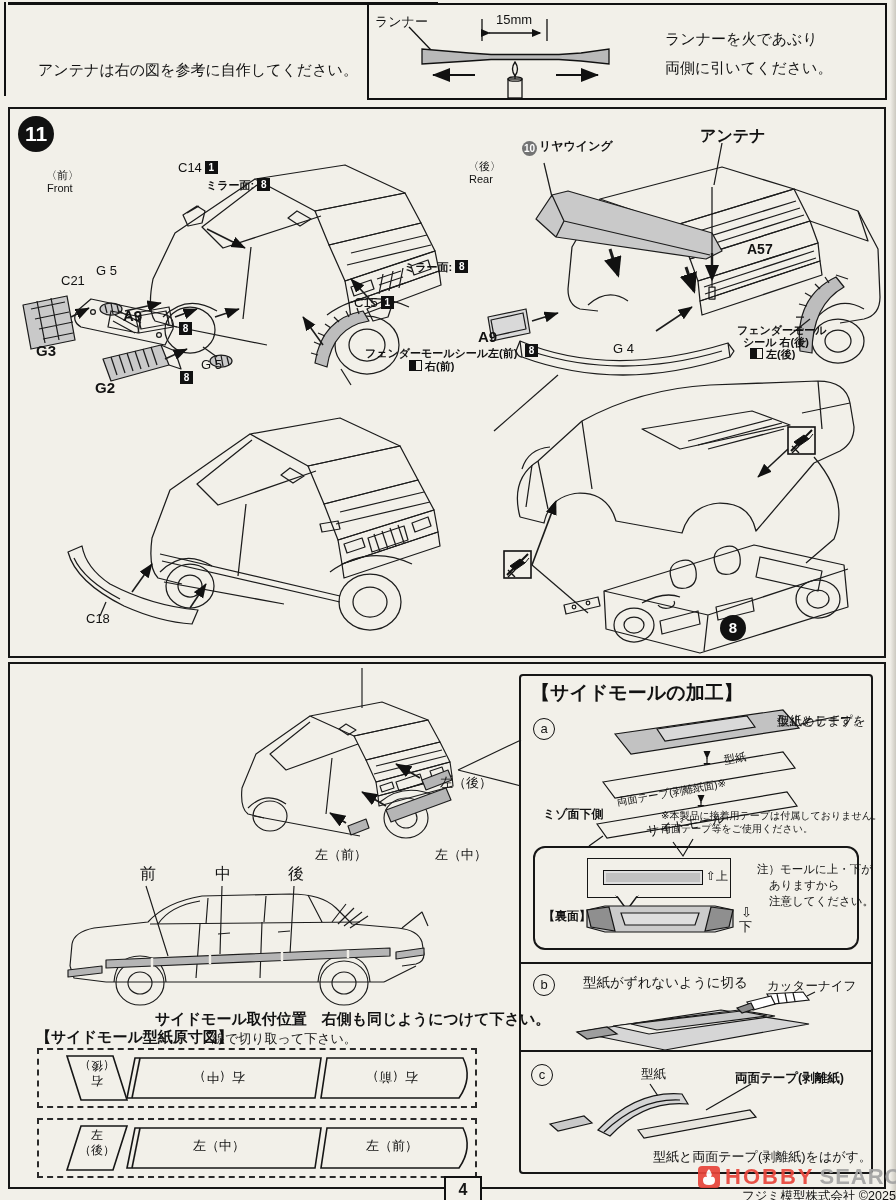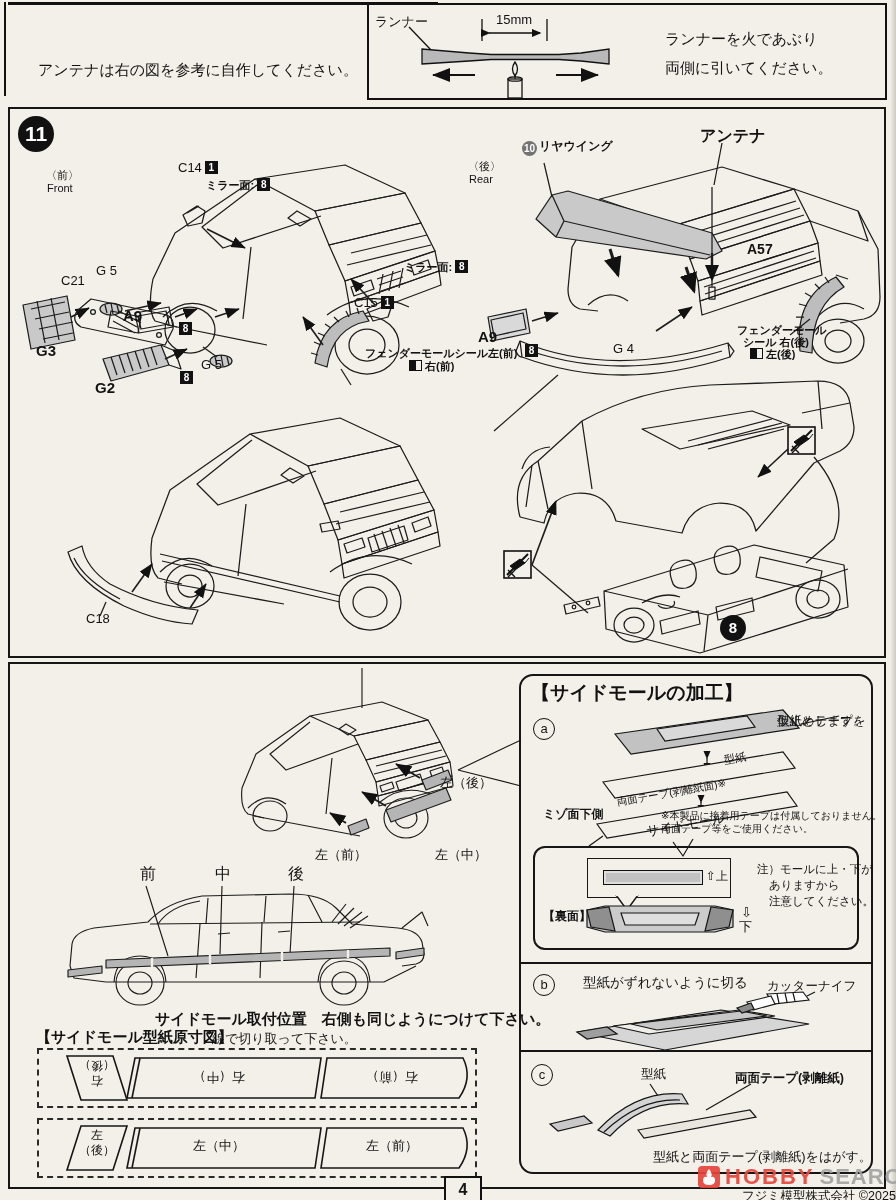--- a/index.html
+++ b/index.html
@@ -19,21 +19,21 @@
         text-align:center;line-height:20px;font-size:13px;background:transparent;}
   .sealic{display:inline-block;width:11px;height:9px;border:1px solid #111;
           background:linear-gradient(90deg,#111 0 55%,#f2f0e9 55%);vertical-align:-1px;margin-right:3px;}
   .mir{transform:rotate(180deg);}
   .ctr{text-align:center;}
   .dash{position:absolute;border:2px dashed #2a2a2a;}
   svg{position:absolute;overflow:visible;}
   .titlebar{position:absolute;left:13px;top:8px;width:192px;height:25px;background:#0c0c0c;
             clip-path:polygon(0 0,100% 0,92% 100%,0 100%);color:#fff;font-weight:bold;font-size:15px;
             line-height:25px;padding-left:9px;box-sizing:border-box;}
-  .procbox{position:absolute;border:2px solid #161616;border-radius:14px;}
+  .procbox{position:absolute;border:2px solid #161616;border-radius:4px;}
   .innerbox{position:absolute;border:2px solid #161616;border-radius:12px;}
   .callout{position:absolute;border:1.5px solid #161616;background:#f2f0e9;}
   .wm{position:absolute;display:flex;align-items:center;gap:5px;opacity:.92;}
   .wm .w1{font-size:22px;font-weight:bold;color:#e8443a;letter-spacing:2px;}
   .wm .w2{font-size:22px;font-weight:bold;color:#a3a3a3;letter-spacing:1px;}
   .pagenum{position:absolute;left:444px;top:1176px;width:34px;height:23px;border:2.5px solid #111;
            background:#f2f0e9;text-align:center;font-weight:bold;font-size:16px;line-height:23px;z-index:6;}
   .edge{position:absolute;right:0;top:0;width:6px;height:100%;
         background:linear-gradient(90deg,rgba(0,0,0,0) 0,rgba(90,85,70,.25) 100%);}
 </style>

